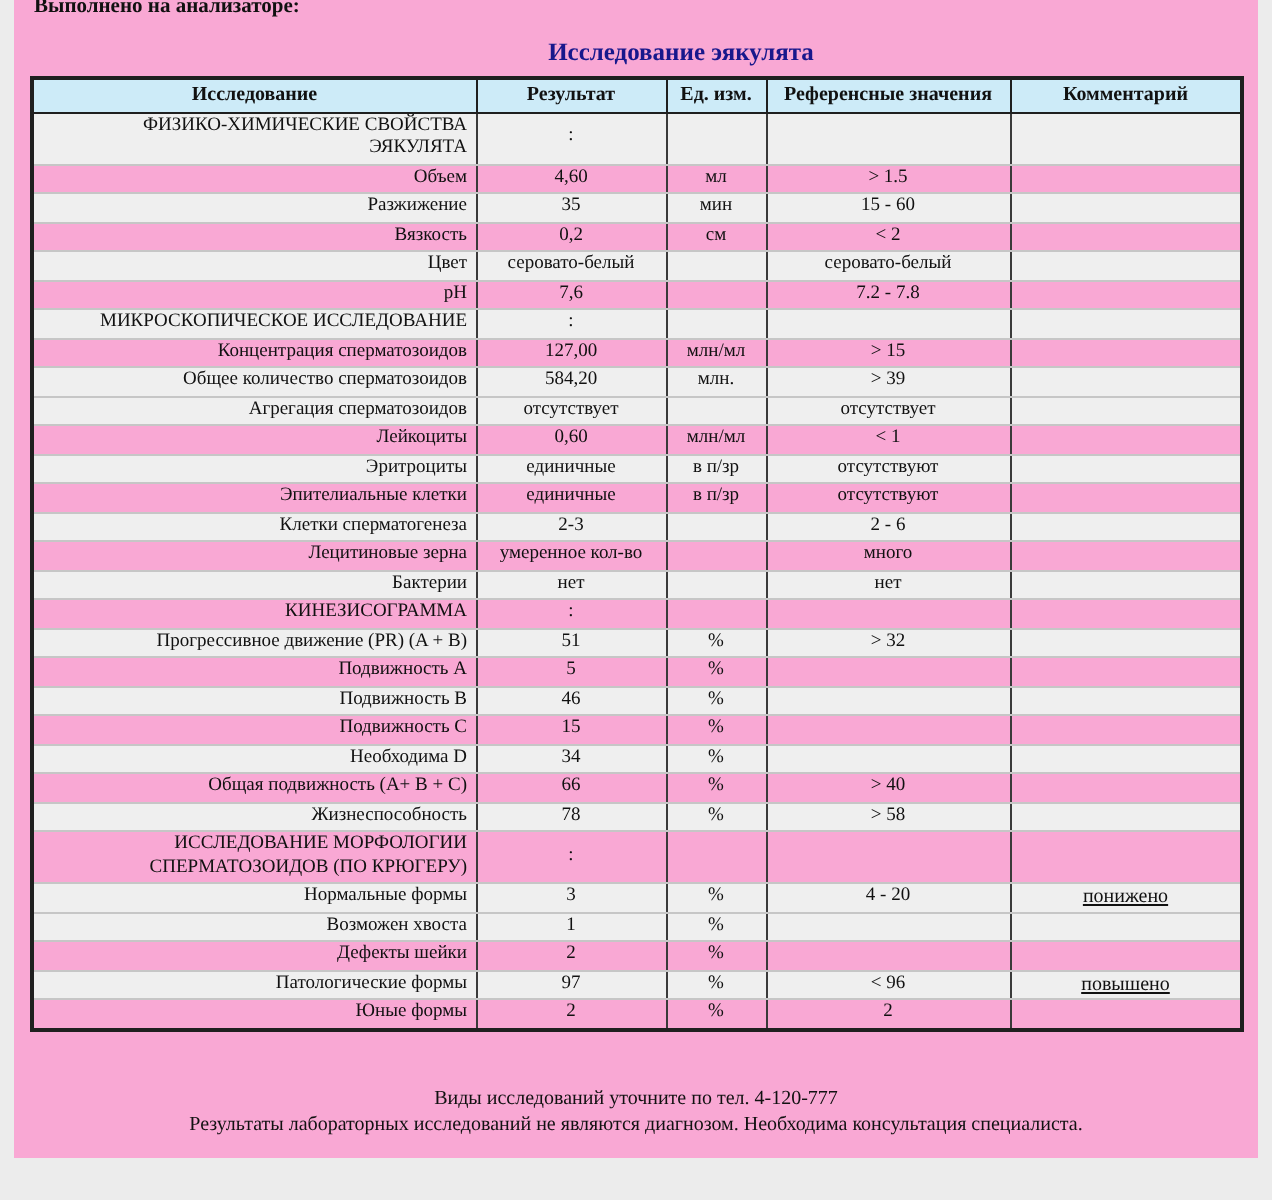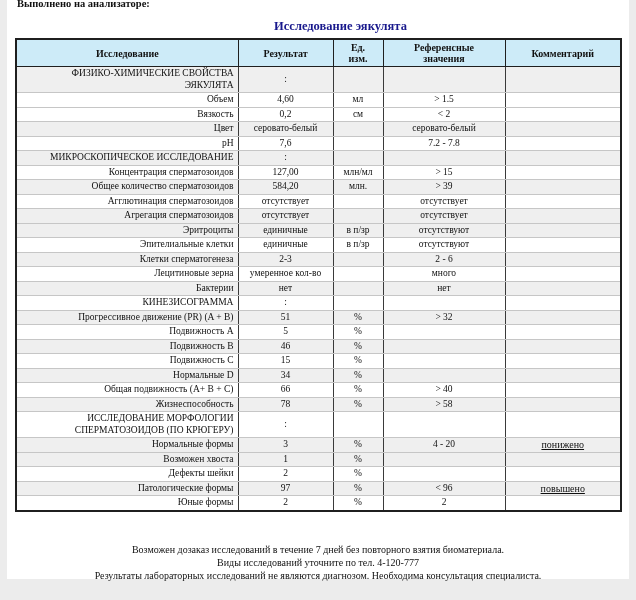--- a/index.html
+++ b/index.html
@@ -7,21 +7,21 @@
     width: 636px; height: 600px;
     background: #ececec;
     font-family: "Liberation Serif", serif;
     color: #111;
     overflow: hidden;
   }
   .page {
     position: absolute;
     left: 7px; top: 0;
     width: 622px; height: 579px;
-    background: #ffffff;
+    background: #f9a8d4;
   }
   .analyzer-line {
     position: absolute;
     left: 10px; top: -2px;
     font-size: 10.5px;
     font-weight: bold;
     white-space: nowrap;
   }
   .report-title {
     position: absolute;
@@ -38,21 +38,21 @@
     width: 605px;
     border-collapse: collapse;
     border: 2px solid #1f1f1f;
     table-layout: fixed;
   }
   table.results th {
     background: #cdebf8;
     border: 1px solid #1f1f1f;
     font-size: 10px;
     font-weight: bold;
-    padding: 2px 12px;
+    padding: 2px 2px;
     height: 17px;
     text-align: center;
   }
   table.results td {
     border-left: 1px solid #3a3a3a;
     border-right: 1px solid #3a3a3a;
     border-top: 1px solid #c6c6c6;
     border-bottom: 1px solid #c6c6c6;
     font-size: 9.5px;
     line-height: 11.5px;
@@ -108,20 +108,27 @@
           <td class="col-reference"></td>
           <td class="col-comment"></td>
         </tr>
         <tr>
           <td class="col-name">Объем</td>
           <td class="col-result">4,60</td>
           <td class="col-unit">мл</td>
           <td class="col-reference">&gt; 1.5</td>
           <td class="col-comment"></td>
         </tr>
+        <tr class="stripe">
+          <td class="col-name">Разжижение</td>
+          <td class="col-result">35</td>
+          <td class="col-unit">мин</td>
+          <td class="col-reference">15 - 60</td>
+          <td class="col-comment"></td>
+        </tr>
         <tr>
           <td class="col-name">Вязкость</td>
           <td class="col-result">0,2</td>
           <td class="col-unit">см</td>
           <td class="col-reference">&lt; 2</td>
           <td class="col-comment"></td>
         </tr>
         <tr class="stripe">
           <td class="col-name">Цвет</td>
           <td class="col-result">серовато-белый</td>
@@ -150,32 +157,32 @@
           <td class="col-reference">&gt; 15</td>
           <td class="col-comment"></td>
         </tr>
         <tr class="stripe">
           <td class="col-name">Общее количество сперматозоидов</td>
           <td class="col-result">584,20</td>
           <td class="col-unit">млн.</td>
           <td class="col-reference">&gt; 39</td>
           <td class="col-comment"></td>
         </tr>
-        <tr>
-          <td class="col-name">Агглютинация сперматозоидов</td>
-          <td class="col-result">отсутствует</td>
-          <td class="col-unit"></td>
-          <td class="col-reference">отсутствует</td>
-          <td class="col-comment"></td>
-        </tr>
         <tr class="stripe">
           <td class="col-name">Агрегация сперматозоидов</td>
           <td class="col-result">отсутствует</td>
           <td class="col-unit"></td>
           <td class="col-reference">отсутствует</td>
+          <td class="col-comment"></td>
+        </tr>
+        <tr>
+          <td class="col-name">Лейкоциты</td>
+          <td class="col-result">0,60</td>
+          <td class="col-unit">млн/мл</td>
+          <td class="col-reference">&lt; 1</td>
           <td class="col-comment"></td>
         </tr>
         <tr class="stripe">
           <td class="col-name">Эритроциты</td>
           <td class="col-result">единичные</td>
           <td class="col-unit">в п/зр</td>
           <td class="col-reference">отсутствуют</td>
           <td class="col-comment"></td>
         </tr>
         <tr>
@@ -235,21 +242,21 @@
           <td class="col-comment"></td>
         </tr>
         <tr>
           <td class="col-name">Подвижность C</td>
           <td class="col-result">15</td>
           <td class="col-unit">%</td>
           <td class="col-reference"></td>
           <td class="col-comment"></td>
         </tr>
         <tr class="stripe">
-          <td class="col-name">Нормальные D</td>
+          <td class="col-name">Необходима D</td>
           <td class="col-result">34</td>
           <td class="col-unit">%</td>
           <td class="col-reference"></td>
           <td class="col-comment"></td>
         </tr>
         <tr>
           <td class="col-name">Общая подвижность (A+ B + C)</td>
           <td class="col-result">66</td>
           <td class="col-unit">%</td>
           <td class="col-reference">&gt; 40</td>
@@ -301,18 +308,17 @@
           <td class="col-name">Юные формы</td>
           <td class="col-result">2</td>
           <td class="col-unit">%</td>
           <td class="col-reference">2</td>
           <td class="col-comment"></td>
         </tr>
       </tbody>
   </table>
 
   <div class="footer">
-    <div>Возможен дозаказ исследований в течение 7 дней без повторного взятия биоматериала.</div>
     <div>Виды исследований уточните по тел. 4-120-777</div>
     <div>Результаты лабораторных исследований не являются диагнозом. Необходима консультация специалиста.</div>
   </div>
 
 </div>
 
 </body></html>

